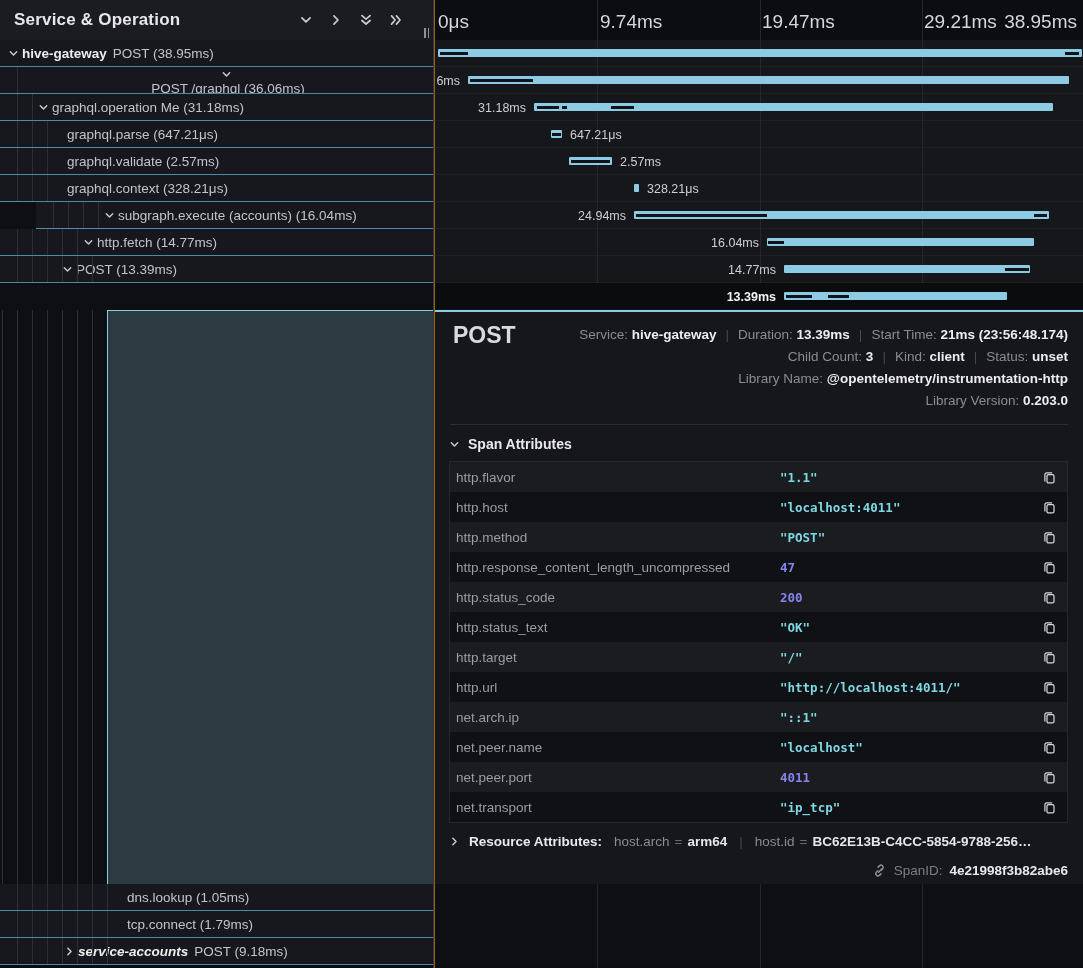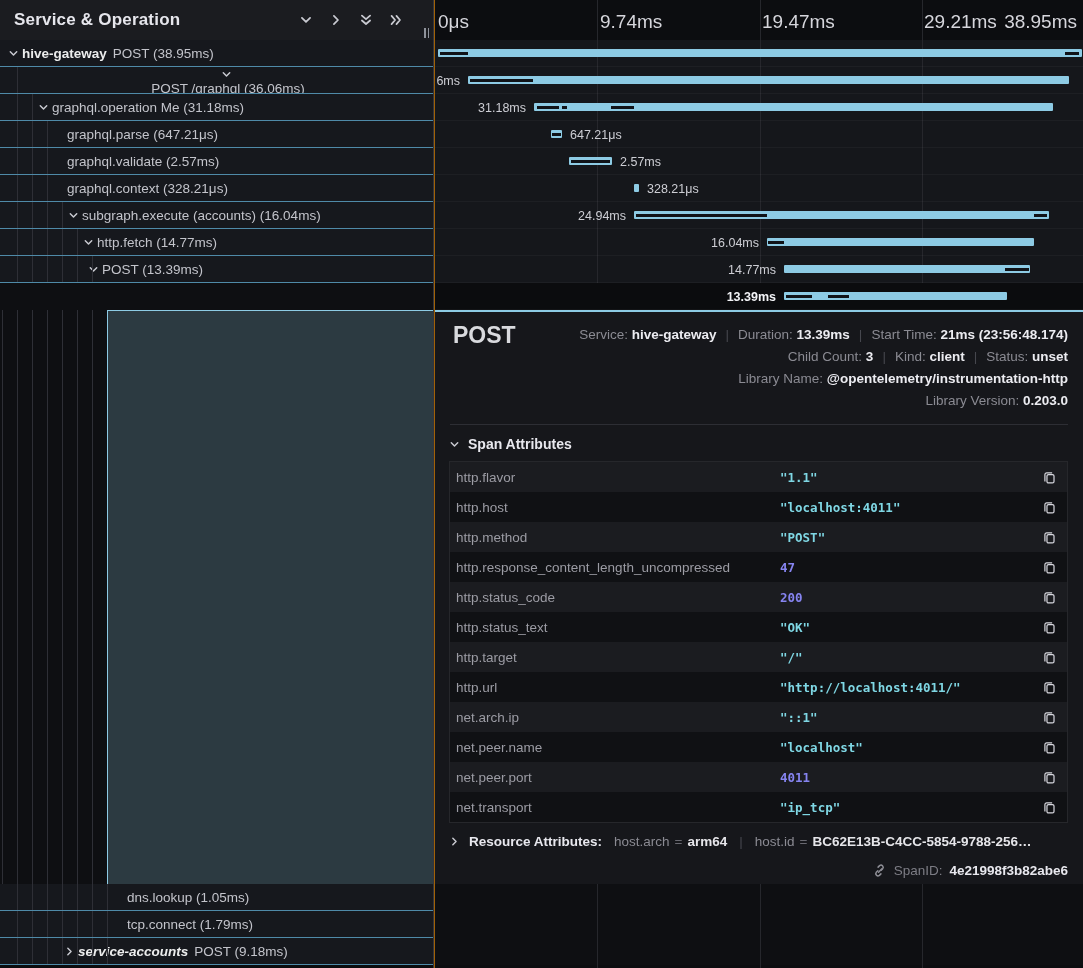--- a/index.html
+++ b/index.html
@@ -159,21 +159,21 @@
           <span class="chev"></span>
           <span class="op">graphql.validate (2.57ms)</span>
         </div>
         <div class="tree-row" style="padding-left: 53px;">
           <div class="guide" style="left: 17px;"></div>
           <div class="guide" style="left: 32px;"></div>
           <div class="guide" style="left: 47px;"></div>
           <span class="chev"></span>
           <span class="op">graphql.context (328.21μs)</span>
         </div>
-        <div class="tree-row" style="padding-left: 68px;">
+        <div class="tree-row" style="padding-left: 68px; margin-left: 36px;">
           <div class="guide" style="left: 17px;"></div>
           <div class="guide" style="left: 32px;"></div>
           <div class="guide" style="left: 47px;"></div>
           <div class="guide" style="left: 62px;"></div>
           <span class="chev">
             <svg width="11" height="11" viewBox="0 0 12 12">
               <path d="M2.5 4.2L6 7.7l3.5-3.5" fill="none" stroke="currentColor" stroke-width="1.6" stroke-linecap="round" stroke-linejoin="round"></path>
             </svg>
           </span>
           <span class="op">subgraph.execute (accounts) (16.04ms)</span>
@@ -184,21 +184,21 @@
           <div class="guide" style="left: 47px;"></div>
           <div class="guide" style="left: 62px;"></div>
           <div class="guide" style="left: 77px;"></div>
           <span class="chev">
             <svg width="11" height="11" viewBox="0 0 12 12">
               <path d="M2.5 4.2L6 7.7l3.5-3.5" fill="none" stroke="currentColor" stroke-width="1.6" stroke-linecap="round" stroke-linejoin="round"></path>
             </svg>
           </span>
           <span class="op">http.fetch (14.77ms)</span>
         </div>
-        <div class="tree-row" style="padding-left: 88px;">
+        <div class="tree-row" style="padding-left: 62px;">
           <div class="guide" style="left: 17px;"></div>
           <div class="guide" style="left: 32px;"></div>
           <div class="guide" style="left: 47px;"></div>
           <div class="guide" style="left: 62px;"></div>
           <div class="guide" style="left: 77px;"></div>
           <div class="guide" style="left: 92px;"></div>
           <span class="chev">
             <svg width="11" height="11" viewBox="0 0 12 12">
               <path d="M2.5 4.2L6 7.7l3.5-3.5" fill="none" stroke="currentColor" stroke-width="1.6" stroke-linecap="round" stroke-linejoin="round"></path>
             </svg>

